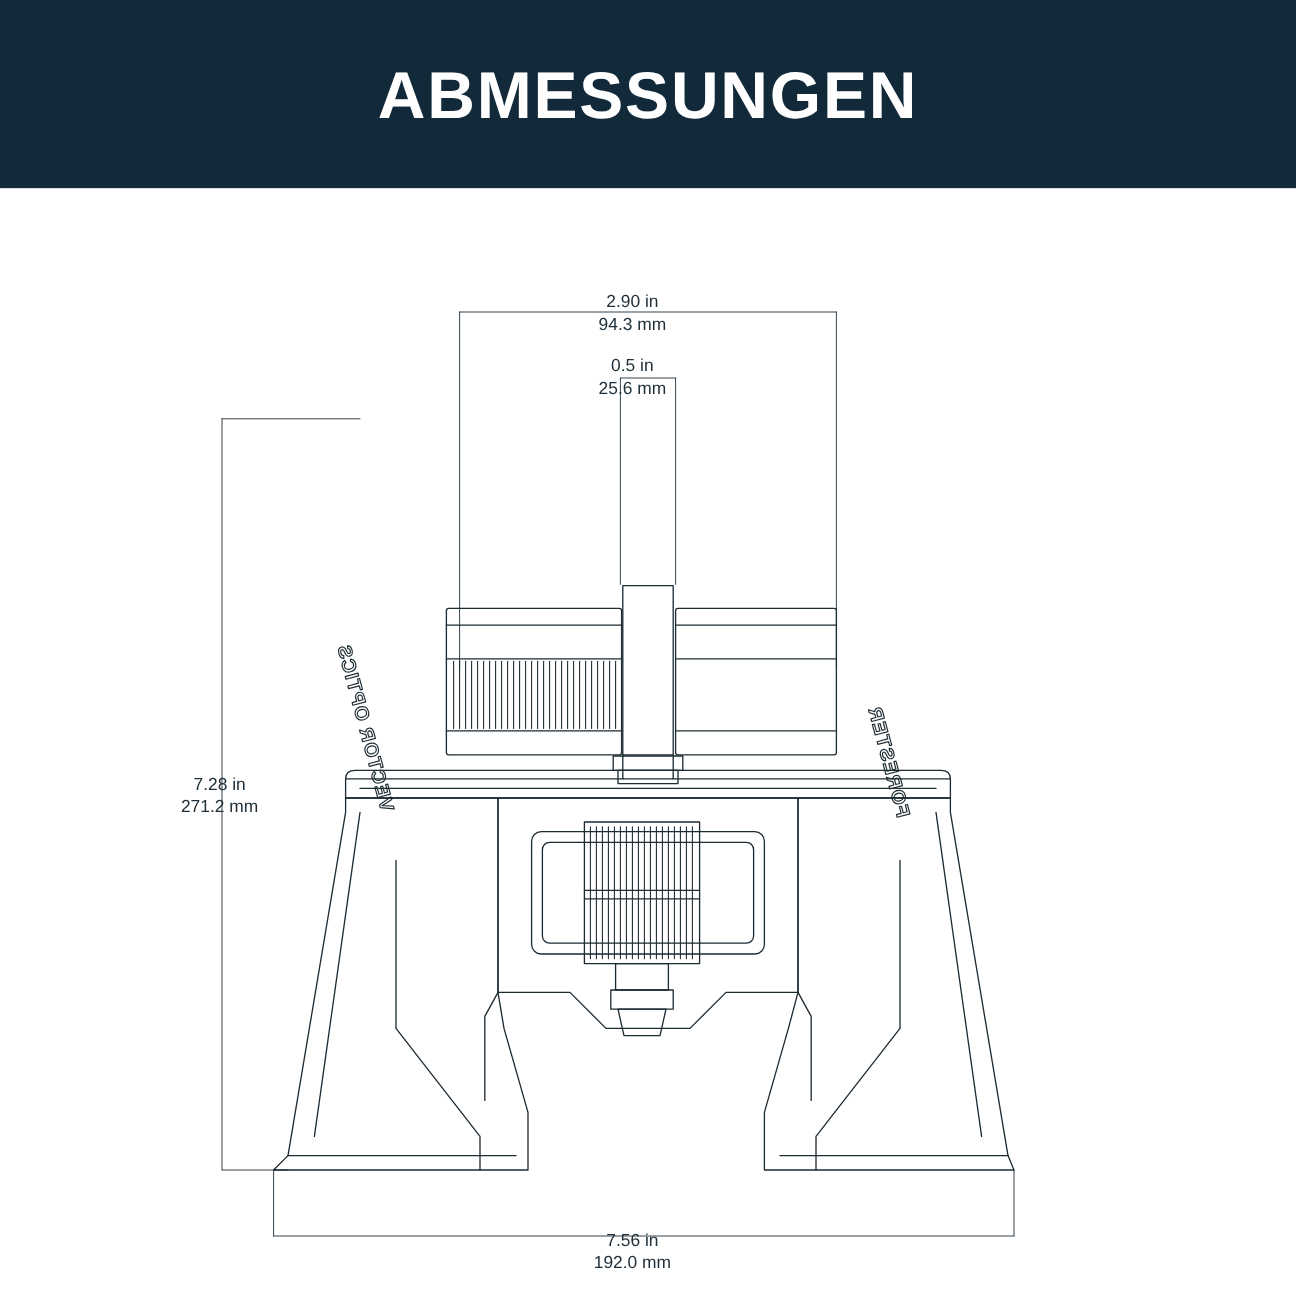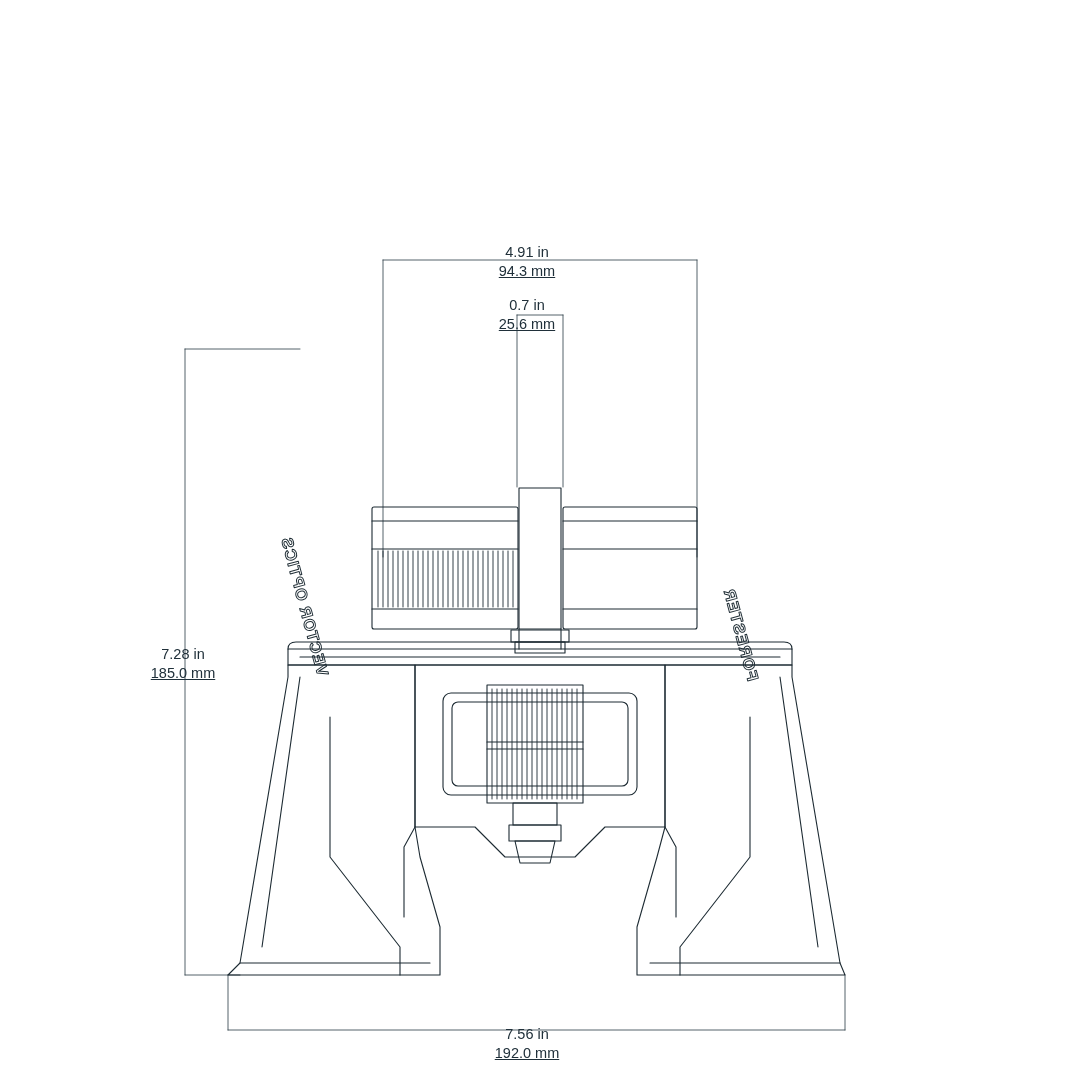--- a/index.html
+++ b/index.html
@@ -56,31 +56,34 @@
   }
   .dim-label {
     position: absolute;
     font-family: "Liberation Sans", sans-serif;
     font-size: 14.5px;
     color: #20303a;
     text-align: center;
     line-height: 1.32;
     white-space: nowrap;
   }
-  .dim-label .l2 { display: block; text-decoration: underline; }
+  .dim-label .l2 { display: block; }
   .dim-width-top   { left: 467px; top: 86px;  width: 120px; }
   .dim-bridge      { left: 467px; top: 139px; width: 120px; }
   .dim-height-left { left: 128px; top: 488px; width: 110px; }
   .dim-width-bot   { left: 467px; top: 856px; width: 120px; margin-top: 12px; }
 </style>
 </head>
 <body>
 
 <div class="page">
 
+  <div class="header">
+    <div class="header-title">ABMESSUNGEN</div>
+  </div>
 
   <div class="diagram-area">
 
     <div class="svg-wrap">
       <svg width="1080" height="923" viewBox="0 0 1080 923" xmlns="http://www.w3.org/2000/svg">
         <g fill="none" stroke="#1d2b33" stroke-width="1.1" stroke-linejoin="round" stroke-linecap="round">
 
           <g stroke="#2a3b45" stroke-width="0.8">
 
             <line x1="383" y1="103" x2="383" y2="400"></line>
@@ -214,32 +217,32 @@
           </g>
           <g stroke="none">
             <text x="748" y="525" transform="rotate(75 748 525) scale(-1,1) translate(-1496,0)" font-family="Liberation Sans, sans-serif" font-size="16" font-weight="bold" letter-spacing="1" fill="none" stroke="#1d2b33" stroke-width="1">FORESTER</text>
           </g>
 
         </g>
       </svg>
     </div>
 
     <div class="dim-label dim-width-top">
-      <span>4.91 in</span>
+      <span>2.90 in</span>
       <span class="l2">94.3 mm</span>
     </div>
 
     <div class="dim-label dim-bridge">
-      <span>0.7 in</span>
+      <span>0.5 in</span>
       <span class="l2">25.6 mm</span>
     </div>
 
     <div class="dim-label dim-height-left">
       <span>7.28 in</span>
-      <span class="l2">185.0 mm</span>
+      <span class="l2">271.2 mm</span>
     </div>
 
     <div class="dim-label dim-width-bot">
       <span>7.56 in</span>
       <span class="l2">192.0 mm</span>
     </div>
 
   </div>
 </div>
 

